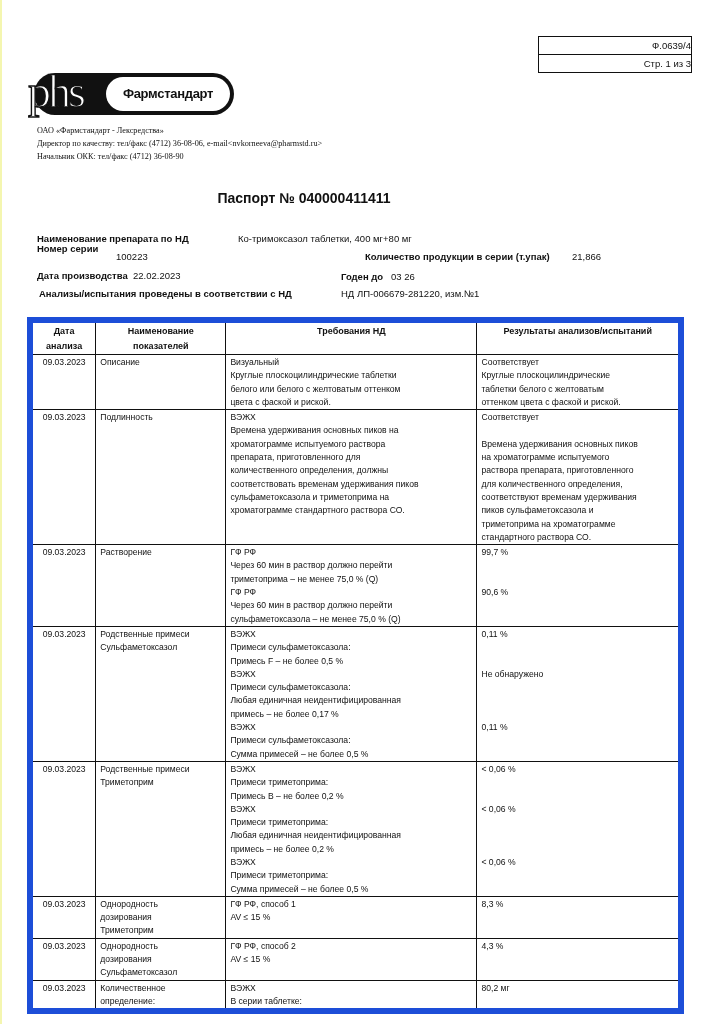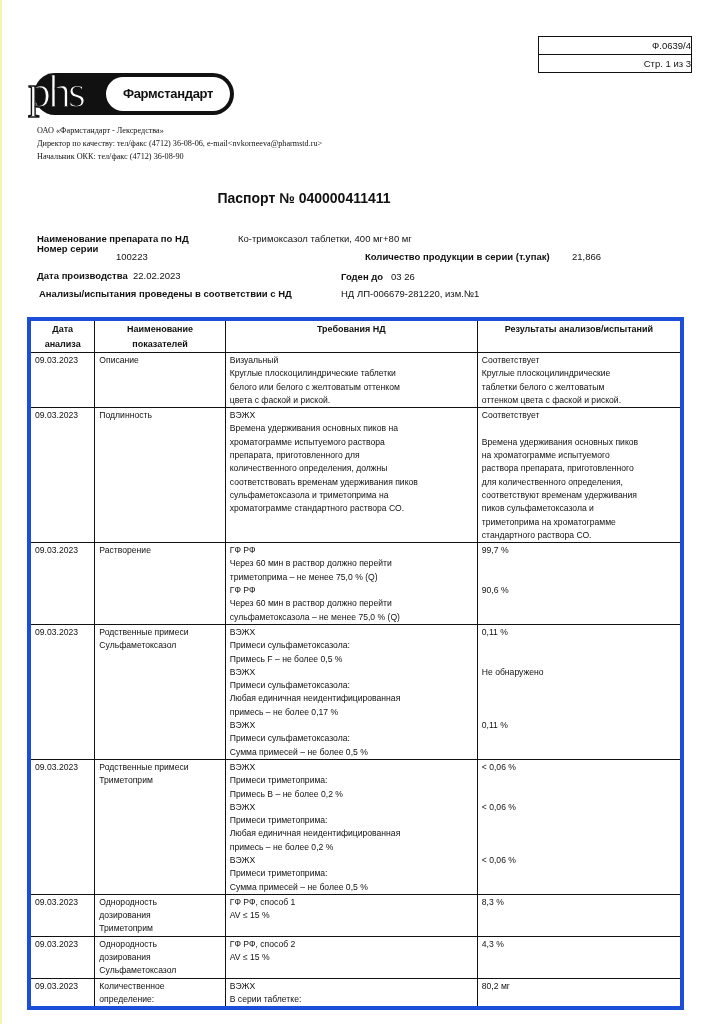--- a/index.html
+++ b/index.html
@@ -34,25 +34,25 @@
 
   .company { position: absolute; left: 37px; top: 124px; font-family: "Liberation Serif", serif; font-size: 8.2px; line-height: 13px; }
 
   .title { position: absolute; left: 0; width: 608px; top: 190px; text-align: center; font-size: 14px; font-weight: bold; }
 
   .meta { position: absolute; font-size: 9.5px; white-space: nowrap; }
   .meta b { font-weight: bold; }
 
   table.results {
     position: absolute; left: 27px; top: 317px; width: 657px; border-collapse: collapse;
-    font-size: 8.6px; line-height: 13.3px; border: 4px solid #1d4ed8;
+    font-size: 8.6px; line-height: 13.3px; border: 6px solid #1d4ed8;
   }
   table.results th, table.results td { border: 1.5px solid #111; vertical-align: top; padding: 1px 4px 0 4px; }
   table.results th { font-weight: bold; text-align: center; font-size: 9px; line-height: 15px; }
-  table.results td.date { }
+  table.results td.date { text-align: center; }
   col.c1 { width: 66px; } col.c2 { width: 131px; } col.c3 { width: 254px; } col.c4 { width: 206px; }
   .line { display: block; min-height: 13.3px; }
 </style>
 </head>
 <body>
 
 <div class="left-edge"></div>
 
 <div class="form-box">
   <div>Ф.0639/4</div>

